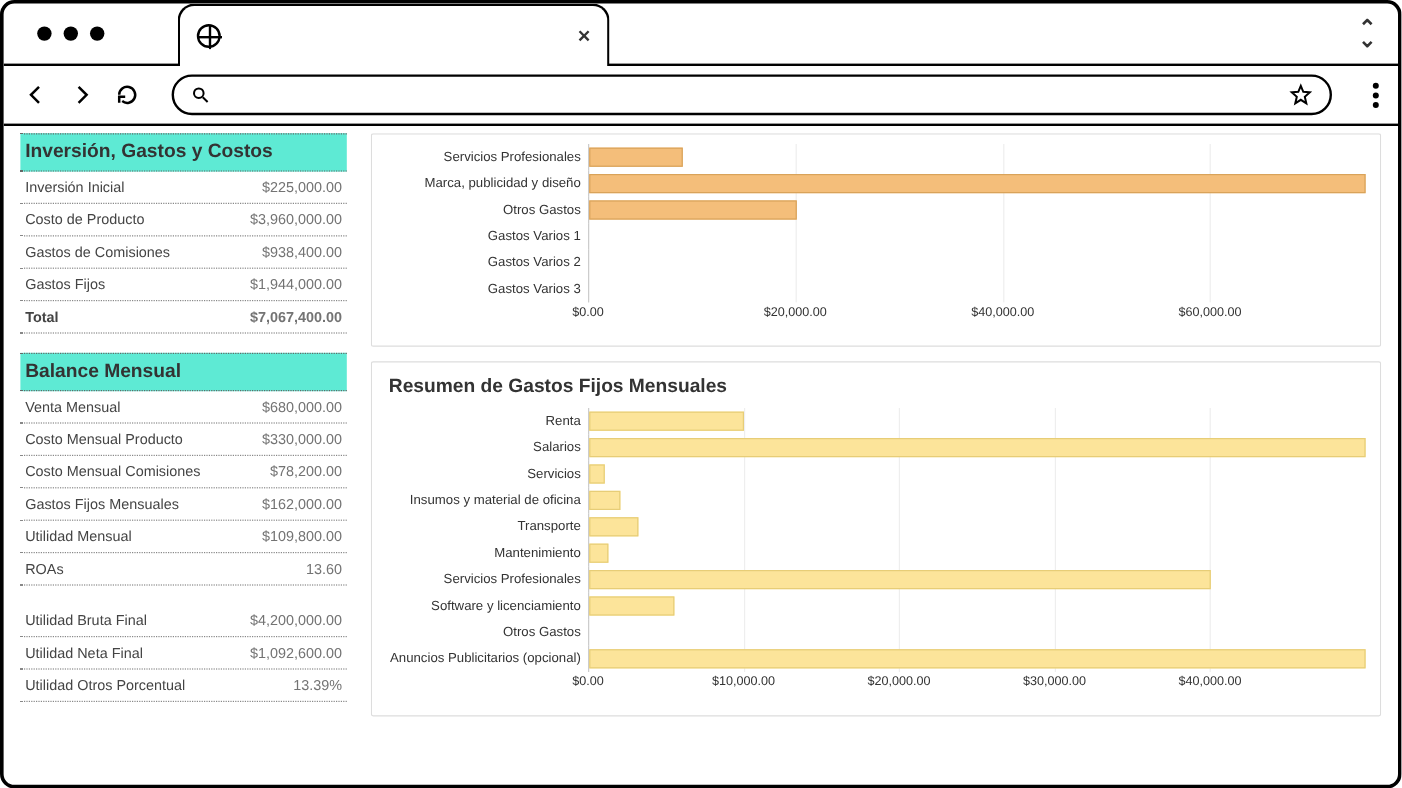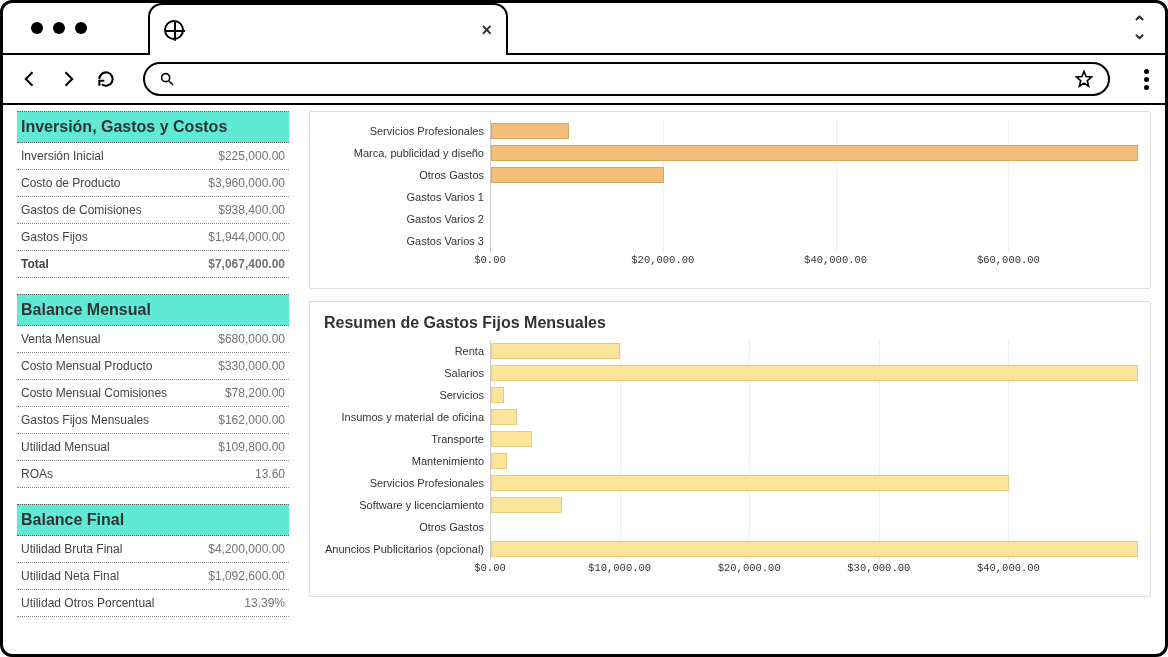--- a/index.html
+++ b/index.html
@@ -38,21 +38,21 @@
 .section-gap { height: 16px; }
 
 .main { flex: 1; display: flex; flex-direction: column; gap: 12px; overflow: hidden; }
 .chart-card { border: 1px solid #ddd; border-radius: 2px; padding: 8px 12px 18px 12px; }
 .chart-title { font-size: 16px; font-weight: bold; margin: 4px 0 8px 2px; }
 .hbar-row { display: flex; align-items: center; height: 22px; }
 .hbar-label { width: 168px; text-align: right; font-size: 11px; color: #333; padding-right: 6px; flex-shrink: 0; }
 .hbar-track { flex: 1; position: relative; height: 100%; border-left: 1px solid #ccc; }
 .hbar-bar { position: absolute; left: 0; top: 3px; bottom: 3px; background: #f4be7a; border: 1px solid #d9a35a; }
 .hbar-bar.yellow { background: #fce49a; border-color: #e7cd77; }
-.hbar-axis { display: flex; margin-left: 168px; position: relative; height: 18px; font-family: Liberation Mono, monospace; }
+.hbar-axis { display: flex; margin-left: 168px; position: relative; height: 18px; }
 .hbar-axis .tick { position: absolute; font-size: 10.5px; color: #333; transform: translateX(-50%); top: 2px; }
 .grid-line { position: absolute; top: 0; bottom: 0; width: 1px; background: #eee; }
 .hbar-plot { position: relative; }
 .hbar-gridlayer { position: absolute; left: 168px; right: 0; top: 0; bottom: 0; pointer-events: none; }
 
 </style>
 </head>
 <body>
 
 <div class="browser-frame">
@@ -152,21 +152,20 @@
         </div>
         <div class="kv-row">
           <span class="k">Utilidad Mensual</span>
           <span class="v">$109,800.00</span>
         </div>
         <div class="kv-row">
           <span class="k">ROAs</span>
           <span class="v">13.60</span>
         </div>
         <div class="section-gap"></div>
-        <div class="section-head">Balance Final</div>
         <div class="kv-row">
           <span class="k">Utilidad Bruta Final</span>
           <span class="v">$4,200,000.00</span>
         </div>
         <div class="kv-row">
           <span class="k">Utilidad Neta Final</span>
           <span class="v">$1,092,600.00</span>
         </div>
         <div class="kv-row">
           <span class="k">Utilidad Otros Porcentual</span>

